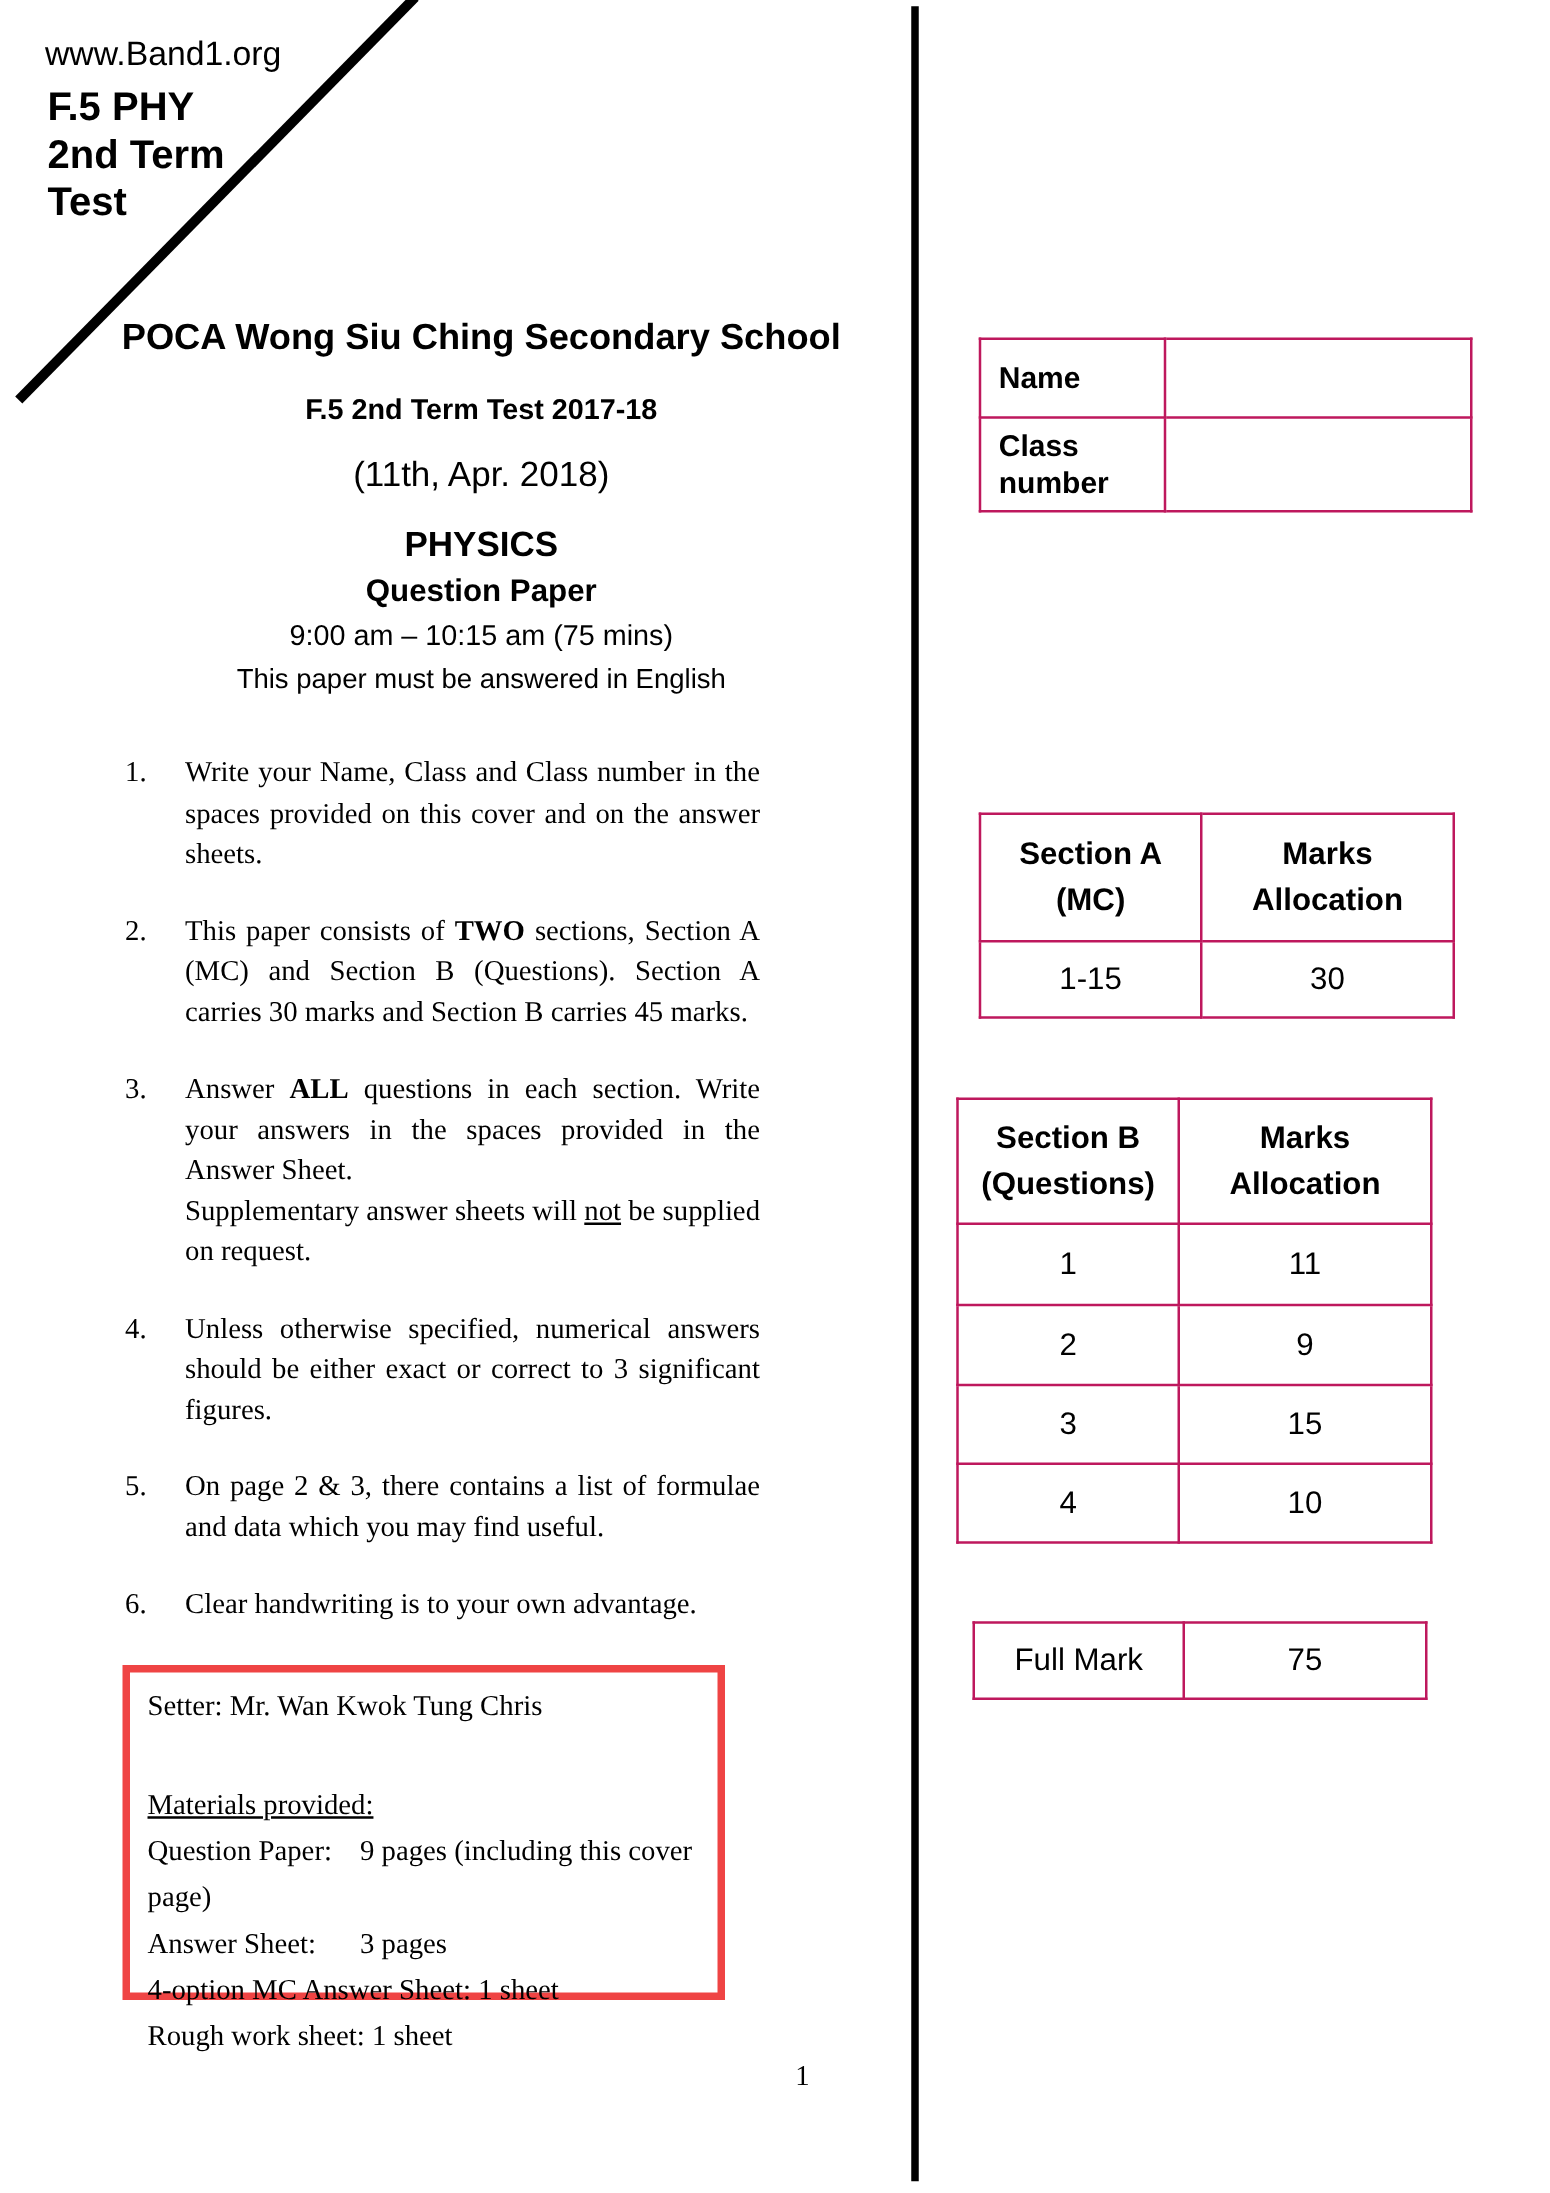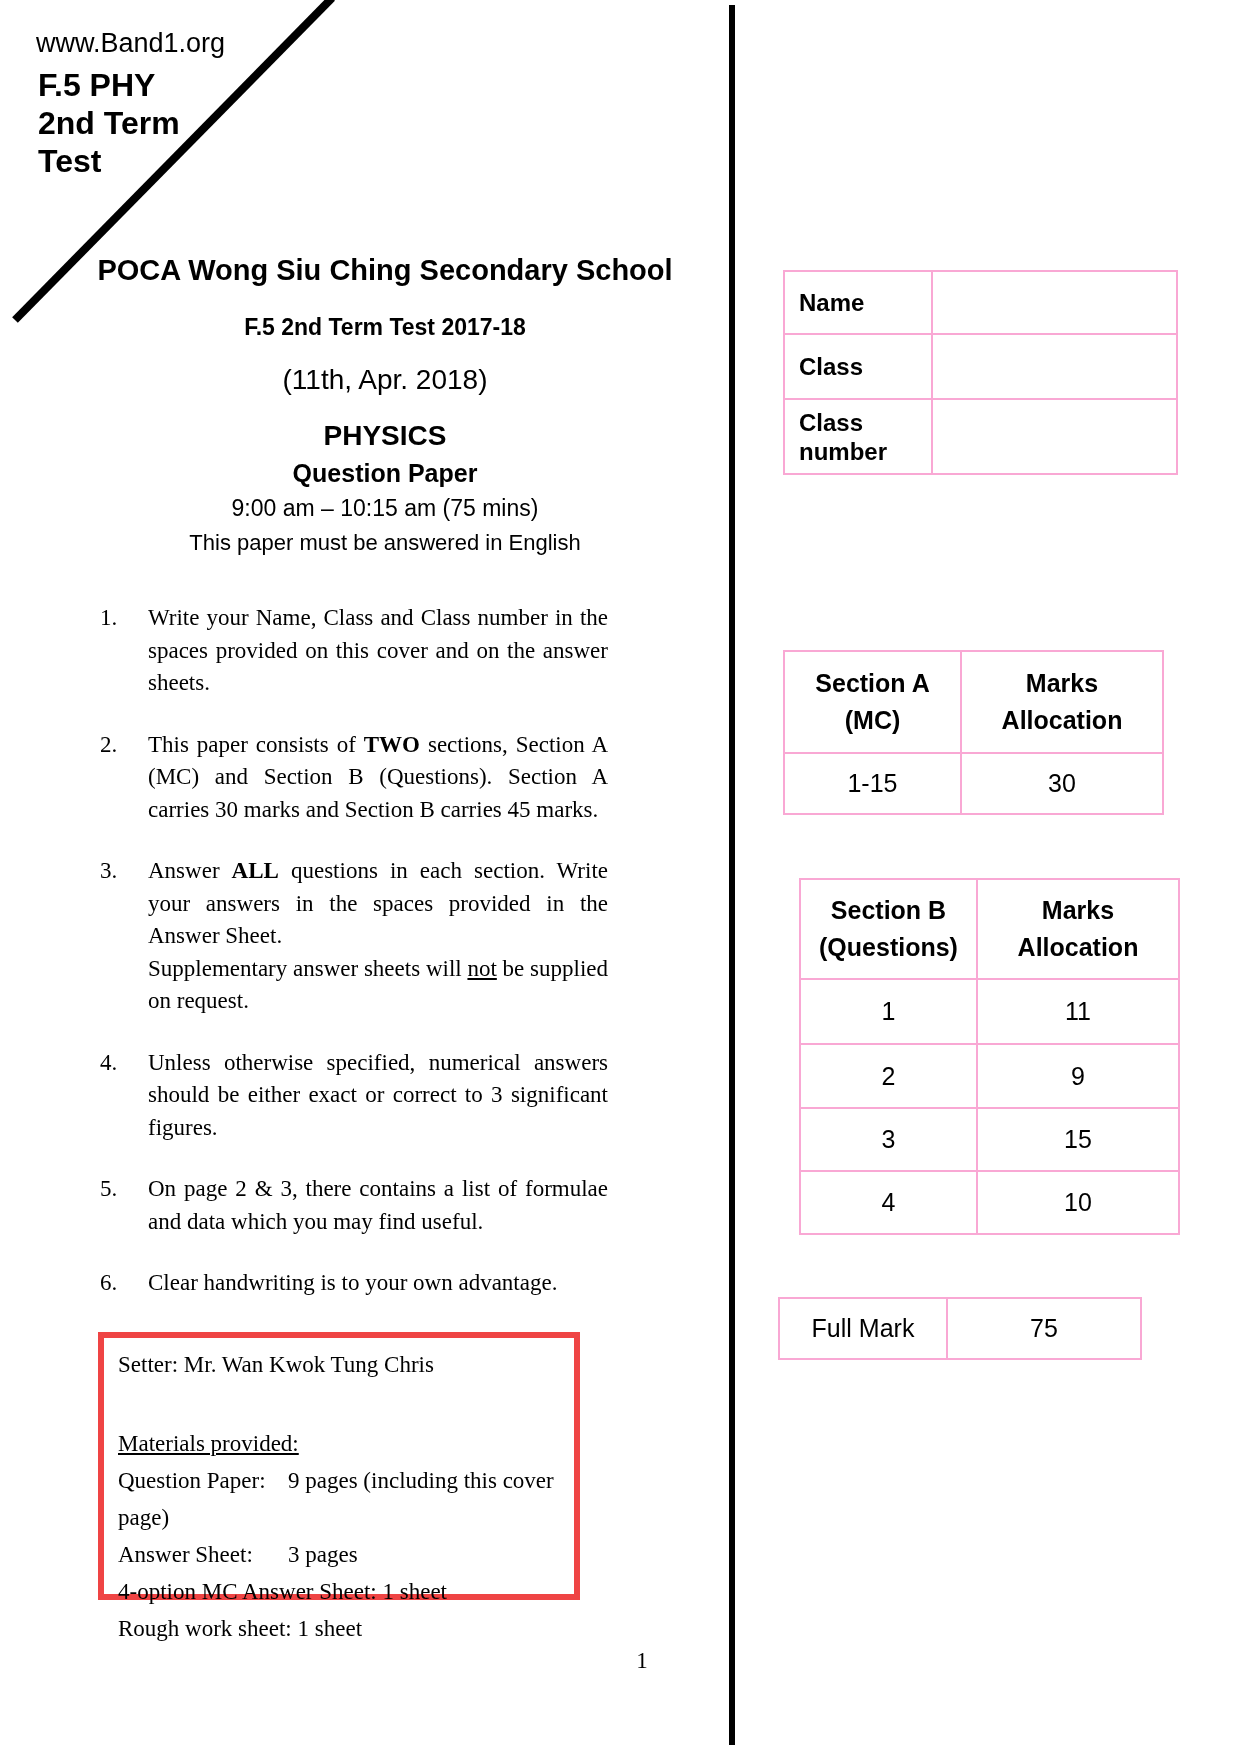--- a/index.html
+++ b/index.html
@@ -29,32 +29,32 @@
   .h-subject{font-weight:bold;font-size:28px;line-height:34px;margin-top:22px;}
   .h-paper{font-weight:bold;font-size:25px;line-height:30px;margin-top:5px;}
   .h-time{font-size:23px;line-height:30px;margin-top:5px;}
   .h-lang{font-size:22px;line-height:30px;margin-top:5px;}
   
   .instructions{left:100px;top:602px;width:508px;font-size:23px;line-height:32.5px;}
   .instr{position:relative;padding-left:48px;text-align:justify;margin-bottom:29px;}
   .instr .num{position:absolute;left:0;top:0;}
   
   table.grid{border-collapse:collapse;table-layout:fixed;}
-  table.grid td{border:2px solid #f9a8d4;padding:0;vertical-align:middle;}
+  table.grid td{border:2px solid #be185d;padding:0;vertical-align:middle;}
   
   .student-table{left:783px;top:270px;}
   .student-table td.lab{font-family:"Liberation Sans",sans-serif;font-weight:bold;font-size:24px;padding-left:14px;line-height:29px;}
   .student-table td.val{font-size:23px;}
   .group-val{padding-left:36px;}
   .group-val span{margin-right:42px;}
   
   .marks-table td{text-align:center;font-family:"Liberation Sans",sans-serif;font-size:25px;line-height:37px;}
   .marks-table td.hd{font-weight:bold;}
   .sectionA-table{left:783px;top:650px;}
-  .sectionB-table{left:799px;top:878px;}
+  .sectionB-table{left:765px;top:878px;}
   .fullmark-table{left:778px;top:1297px;}
   
   .setter-box{
     left:98px;top:1332px;width:482px;height:268px;border:6px solid #ef4444;
     box-sizing:border-box;padding:8px 14px 0 14px;font-size:23px;line-height:37px;
   }
   .setter-spacer{height:42px;}
   .materials-heading{text-decoration:underline;}
   .mat-label.tabbed{display:inline-block;width:170px;}
   .page-number{left:630px;top:1648px;width:24px;text-align:center;font-size:23px;}
@@ -81,24 +81,20 @@
   <div class="h-time">9:00 am – 10:15 am (75 mins)</div>
   <div class="h-lang">This paper must be answered in English</div>
 </div>
 
 <table class="abs grid student-table">
   <tbody>
       <tr style="height:63px;">
     <td class="lab" style="width:132px;">Name</td>
     <td class="val" style="width:243px;"></td>
   </tr>
-  <tr style="height:65px;">
-    <td class="lab">Class</td>
-    <td class="val"></td>
-  </tr>
   <tr style="height:75px;">
     <td class="lab">Class number</td>
     <td class="val"></td>
   </tr>
 </tbody>
   </table>
 
 <div class="abs instructions">
   <div class="instr">
     <span class="num">1.</span>

